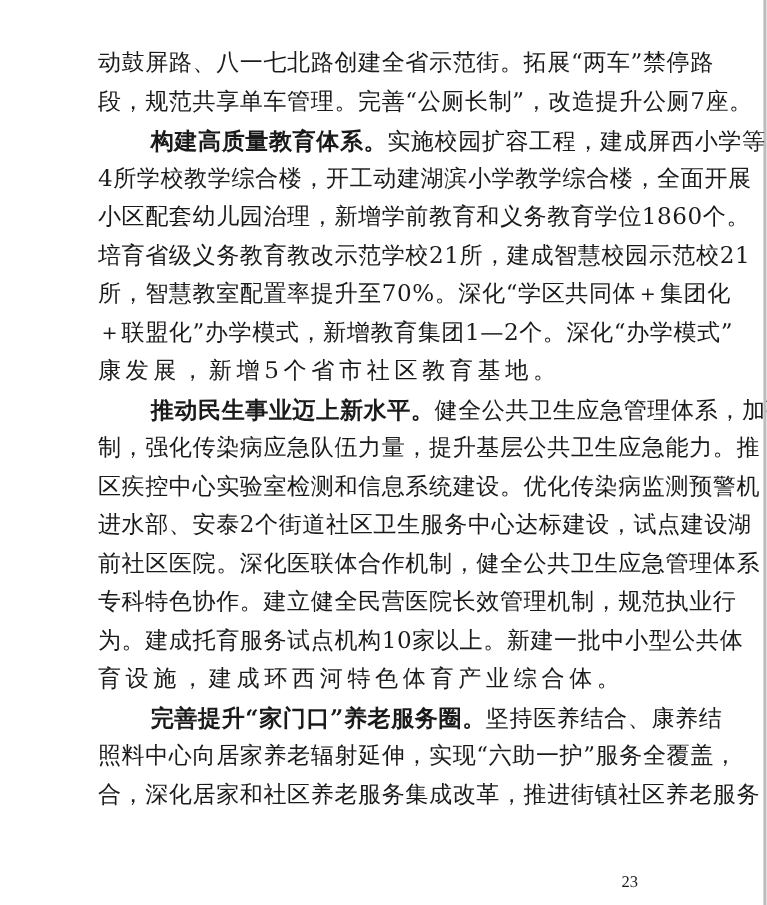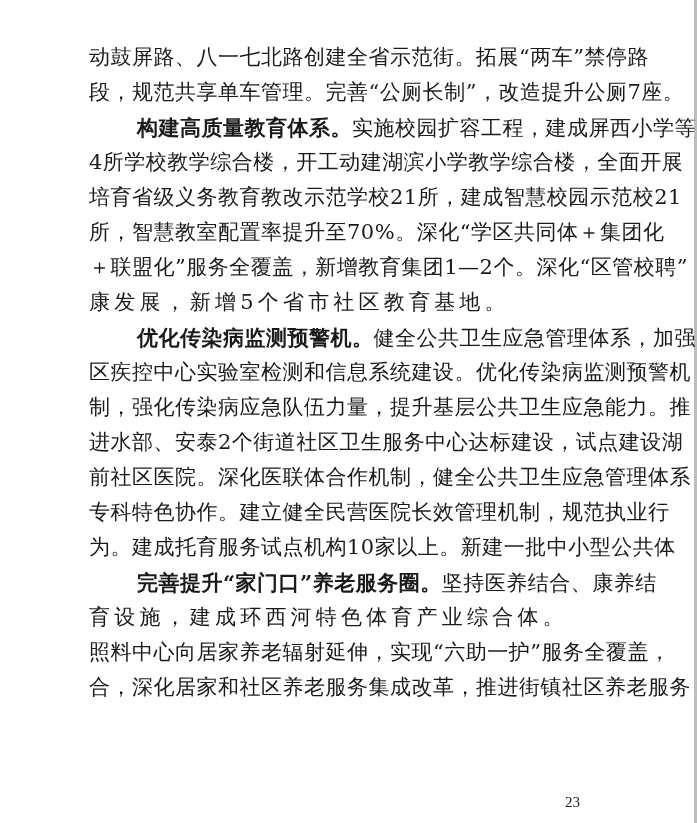--- a/index.html
+++ b/index.html
@@ -35,32 +35,33 @@
 <body>
 
 <div class="right-border"></div>
 
 <div class="page">
   <div class="line">动鼓屏路、八一七北路创建全省示范街。拓展“两车”禁停路</div>
   <div class="line">段，规范共享单车管理。完善“公厕长制”，改造提升公厕7座。</div>
 
   <div class="line indent"><span class="bold">构建高质量教育体系。</span><span>实施校园扩容工程，建成屏西小学等</span></div>
   <div class="line">4所学校教学综合楼，开工动建湖滨小学教学综合楼，全面开展</div>
+  <div class="line">小区配套幼儿园治理，新增学前教育和义务教育学位1860个。</div>
   <div class="line">培育省级义务教育教改示范学校21所，建成智慧校园示范校21</div>
   <div class="line">所，智慧教室配置率提升至70%。深化“学区共同体＋集团化</div>
-  <div class="line">＋联盟化”服务全覆盖，新增教育集团1—2个。深化“区管校聘”</div>
+  <div class="line">＋联盟化”办学模式，新增教育集团1—2个。深化“办学模式”</div>
   <div class="line last">康发展，新增5个省市社区教育基地。</div>
 
-  <div class="line indent"><span class="bold">优化传染病监测预警机。</span><span>健全公共卫生应急管理体系，加强</span></div>
+  <div class="line indent"><span class="bold">推动民生事业迈上新水平。</span><span>健全公共卫生应急管理体系，加强</span></div>
+  <div class="line">制，强化传染病应急队伍力量，提升基层公共卫生应急能力。推</div>
   <div class="line">区疾控中心实验室检测和信息系统建设。优化传染病监测预警机</div>
-  <div class="line">制，强化传染病应急队伍力量，提升基层公共卫生应急能力。推</div>
   <div class="line">进水部、安泰2个街道社区卫生服务中心达标建设，试点建设湖</div>
   <div class="line">前社区医院。深化医联体合作机制，健全公共卫生应急管理体系</div>
   <div class="line">专科特色协作。建立健全民营医院长效管理机制，规范执业行</div>
   <div class="line">为。建成托育服务试点机构10家以上。新建一批中小型公共体</div>
+  <div class="line last">育设施，建成环西河特色体育产业综合体。</div>
+
   <div class="line indent"><span class="bold">完善提升“家门口”养老服务圈。</span><span>坚持医养结合、康养结</span></div>
-
-  <div class="line last">育设施，建成环西河特色体育产业综合体。</div>
   <div class="line">照料中心向居家养老辐射延伸，实现“六助一护”服务全覆盖，</div>
   <div class="line">合，深化居家和社区养老服务集成改革，推进街镇社区养老服务</div>
 </div>
 
 <div class="page-number">23</div>
 
 </body></html>

